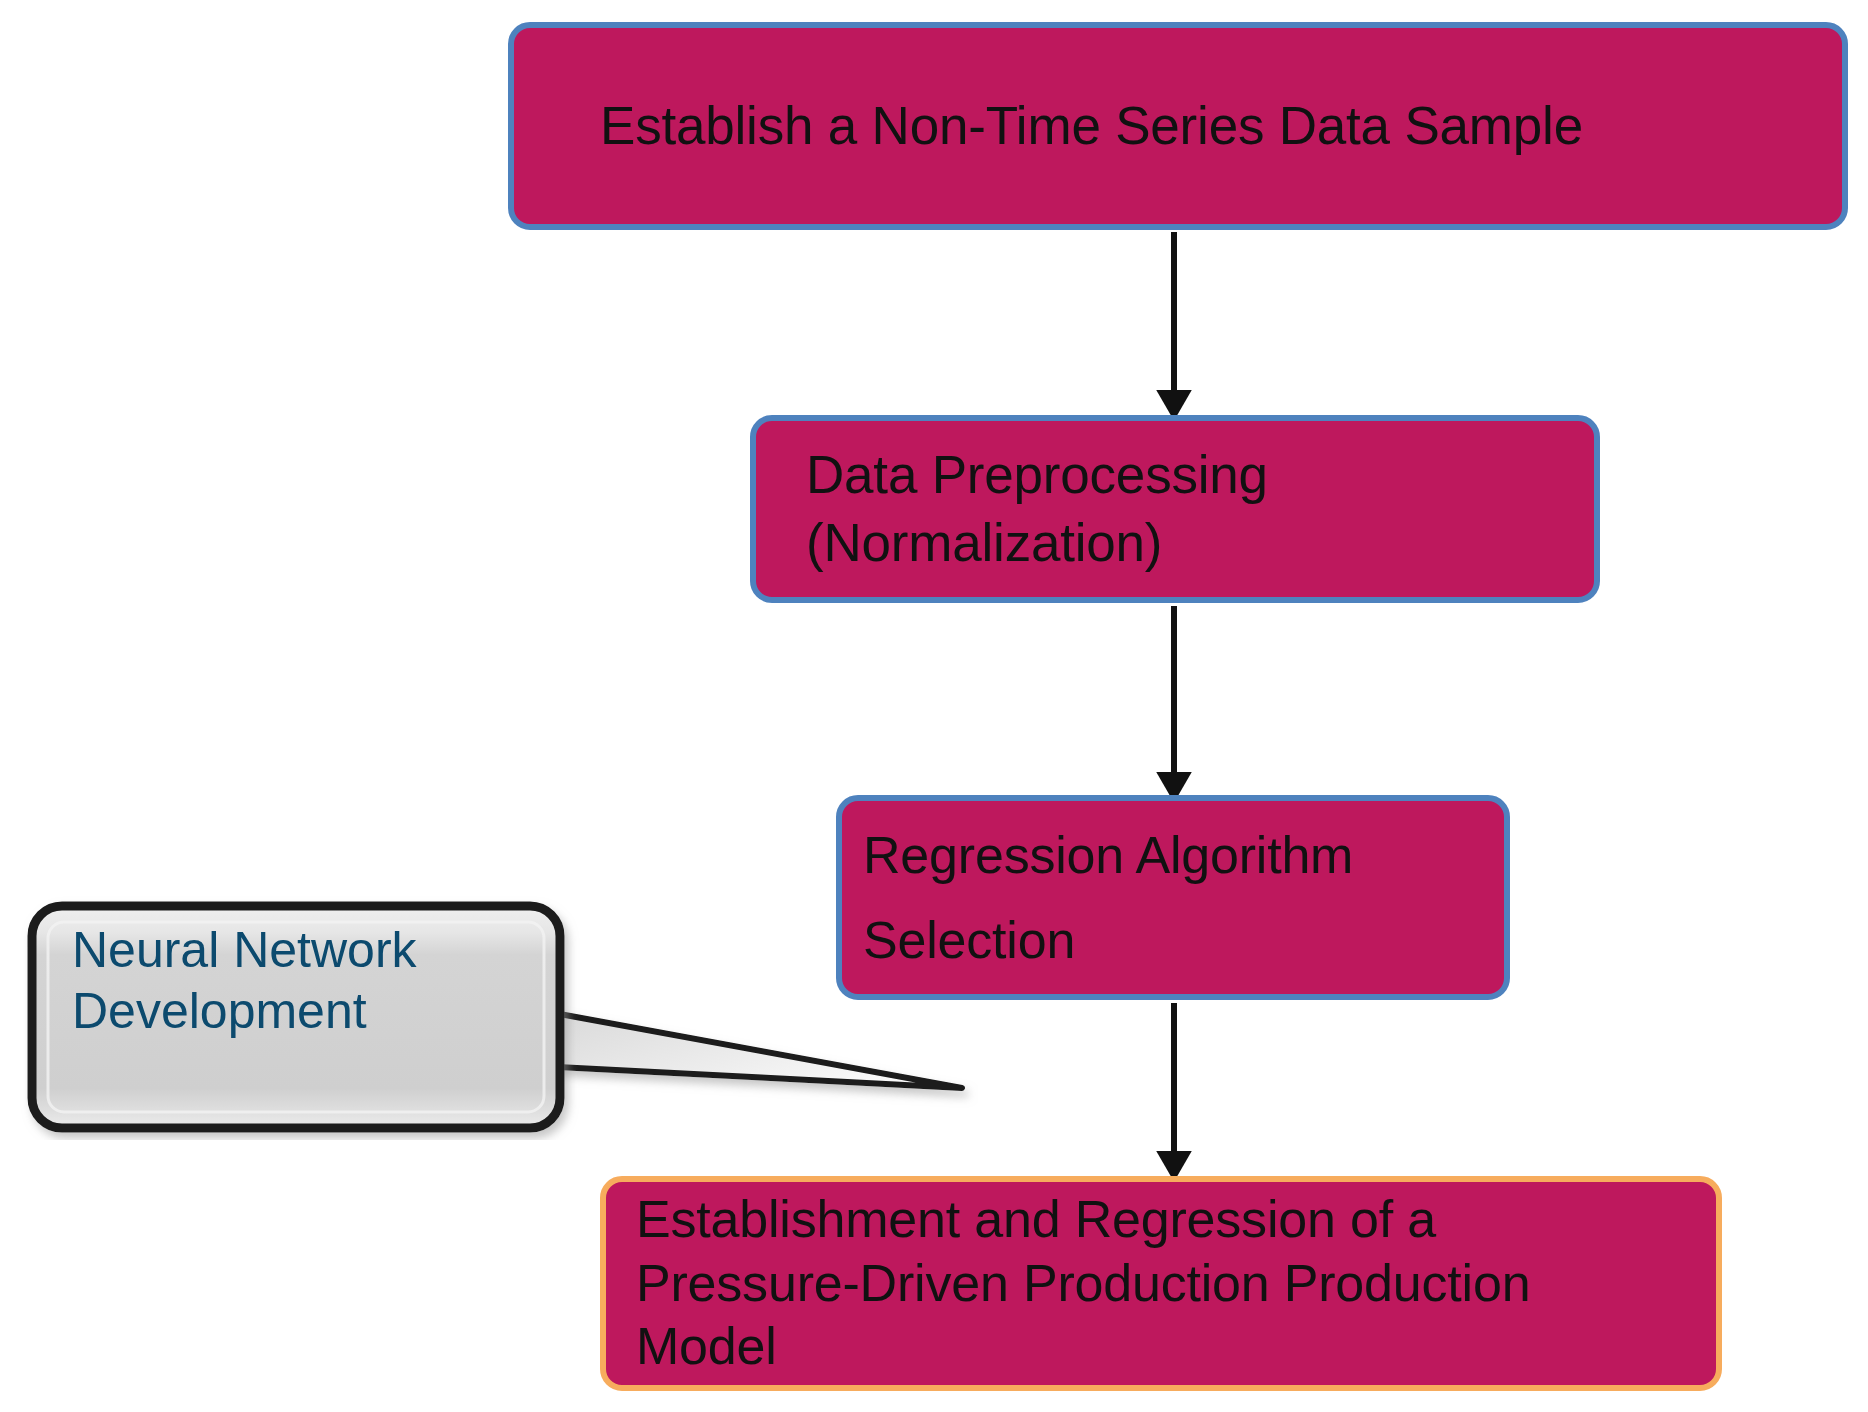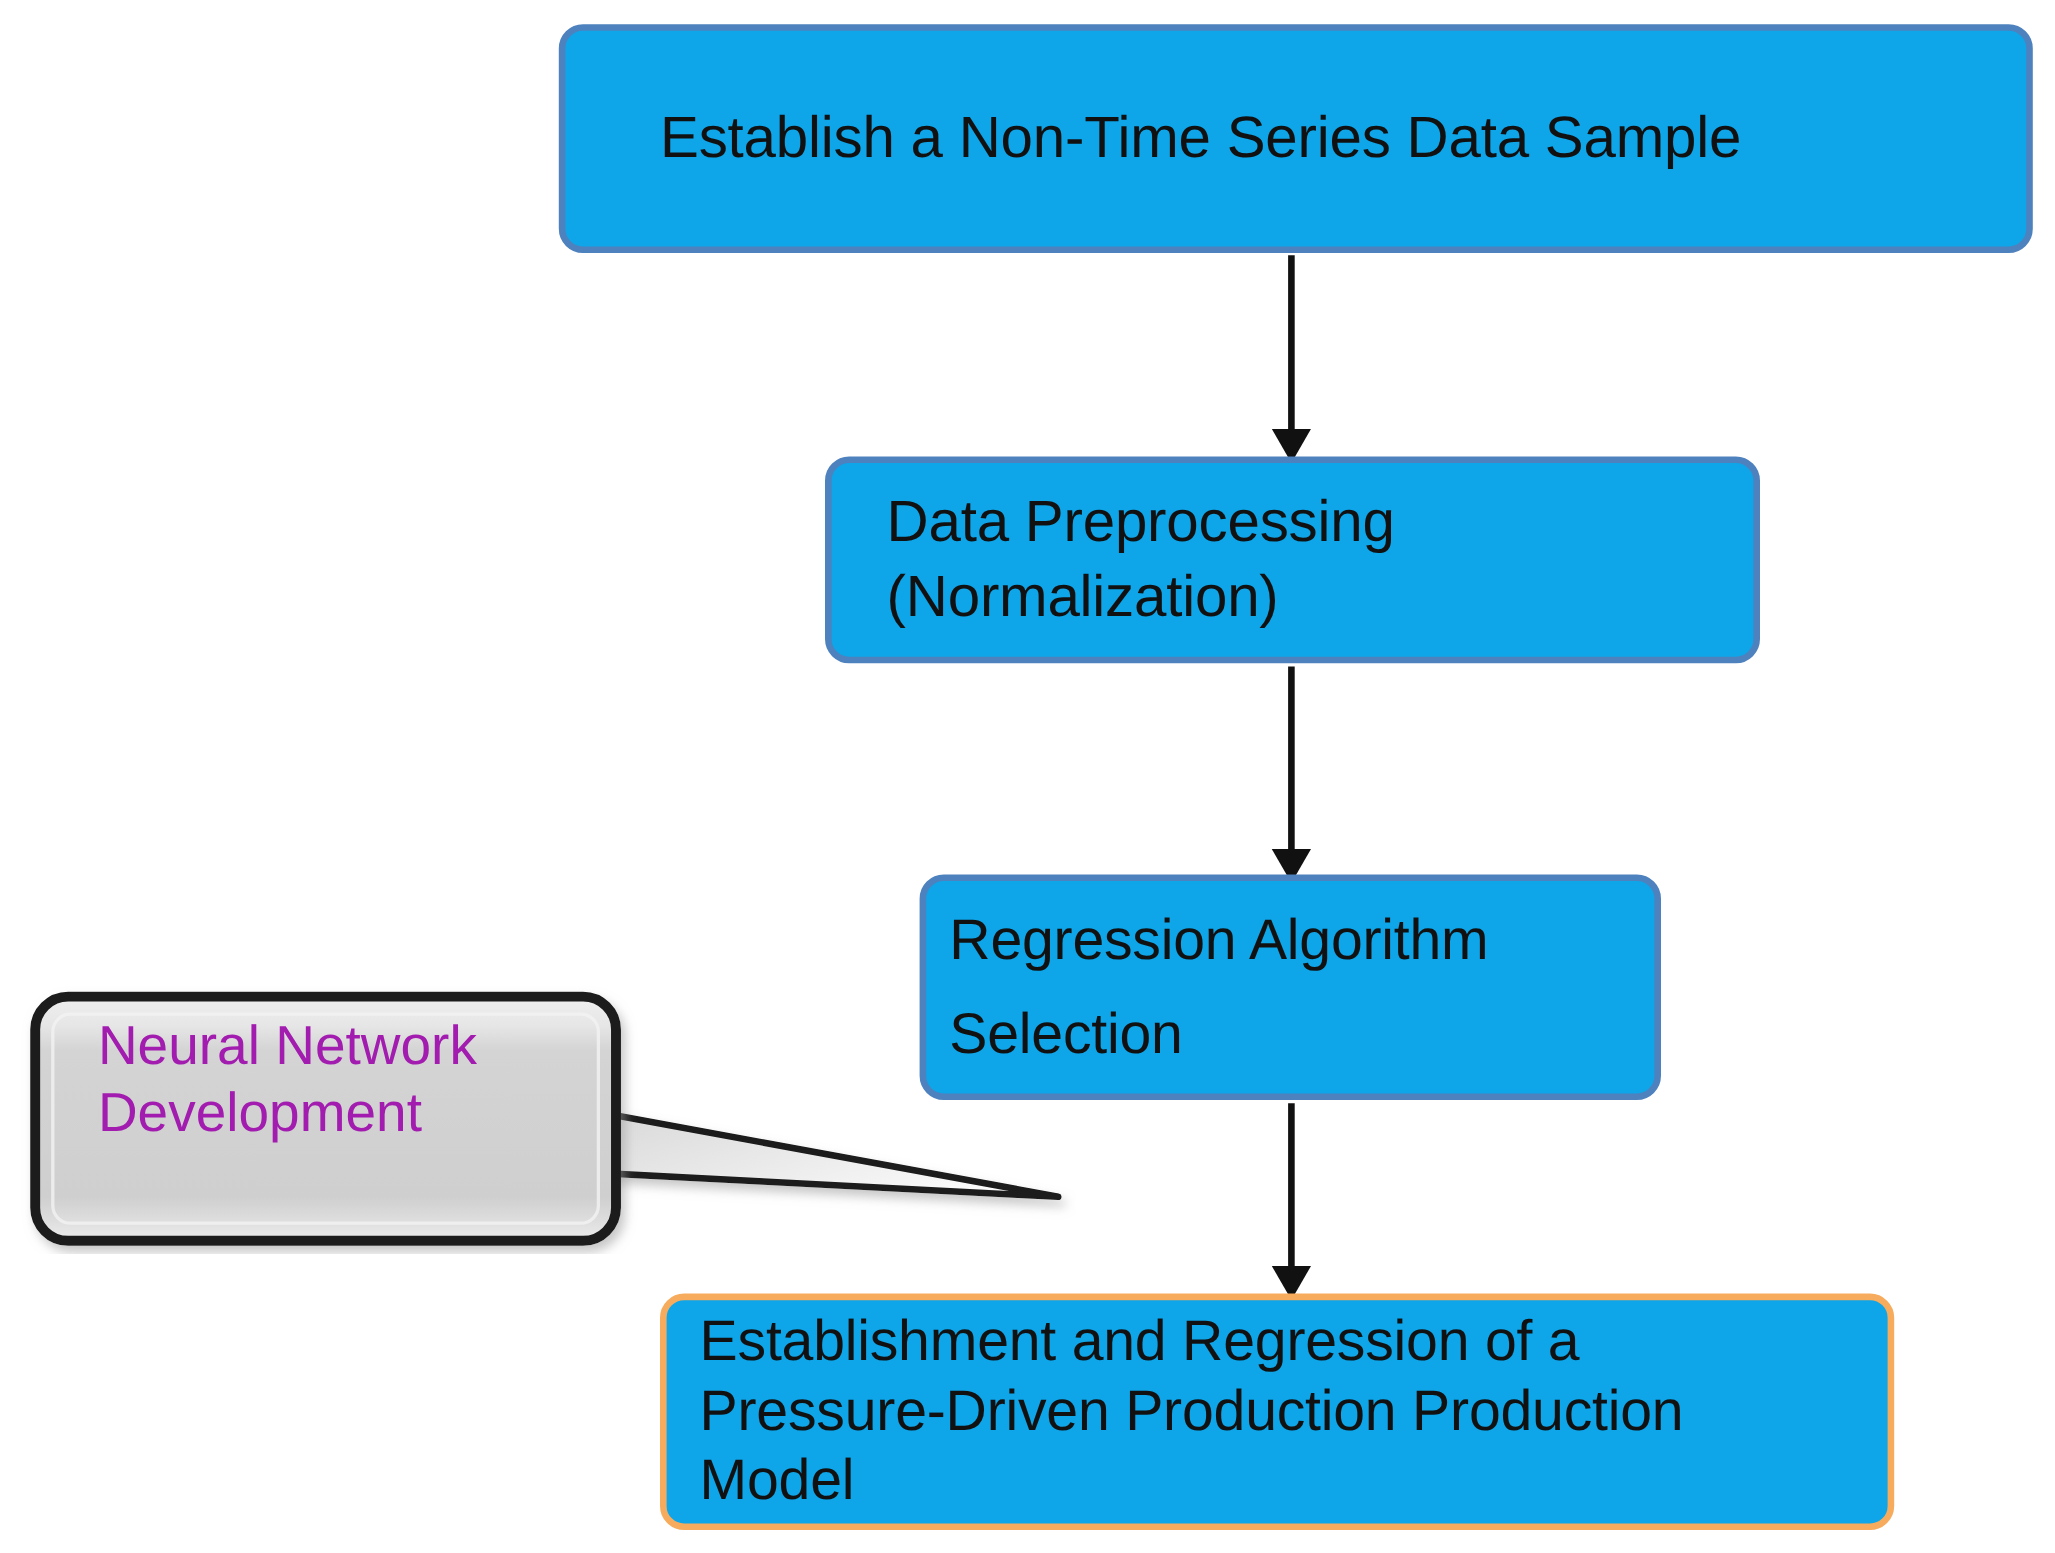--- a/index.html
+++ b/index.html
@@ -15,21 +15,21 @@
     width: 1868px;
     height: 1412px;
     background: #ffffff;
     overflow: hidden;
   }
 
   
   .node {
     position: absolute;
     box-sizing: border-box;
-    background: #0ea5e9;
+    background: #be185d;
     border-style: solid;
     border-radius: 22px;
     display: flex;
     flex-direction: column;
     justify-content: center;
     color: #111111;
     line-height: 1.28;
     letter-spacing: -0.2px;
   }
   .node.blue  { border-color: #4E82BE; border-width: 6px; }
@@ -82,24 +82,23 @@
   #callout-wrap {
     position: absolute;
     left: 18px; top: 890px;
     width: 960px; height: 250px;
   }
   #callout-label {
     position: absolute;
     left: 54px; top: 30px;
     width: 400px;
     font-size: 50px;
-    color: #a21caf;
+    color: #0c4a6e;
     line-height: 1.22;
     z-index: 3;
-    margin-left: 17px;
   }
   #callout-label .line { display: block; white-space: pre; }
 </style>
 </head>
 <body>
 
 <div id="canvas">
 
   <svg class="arrow" viewBox="0 0 1868 1412" xmlns="http://www.w3.org/2000/svg">
     <defs>

